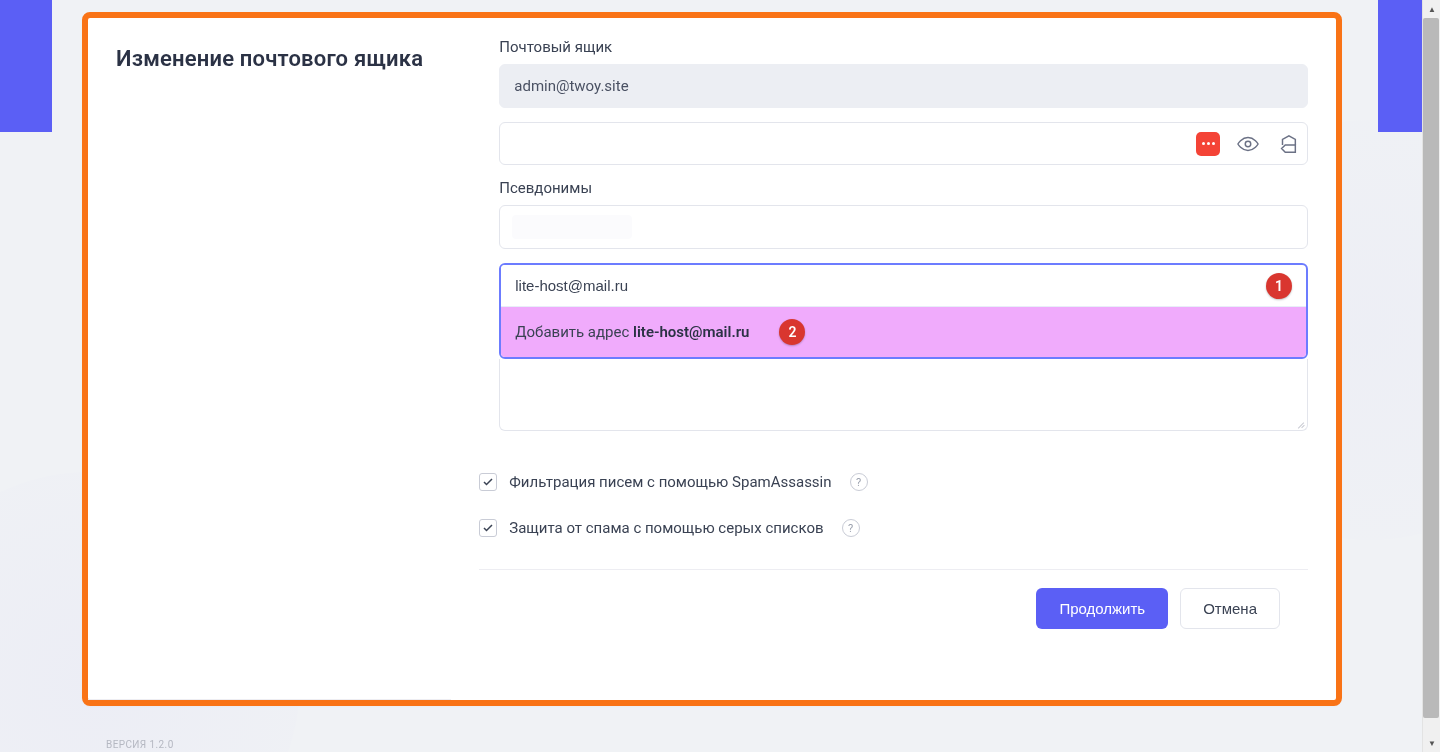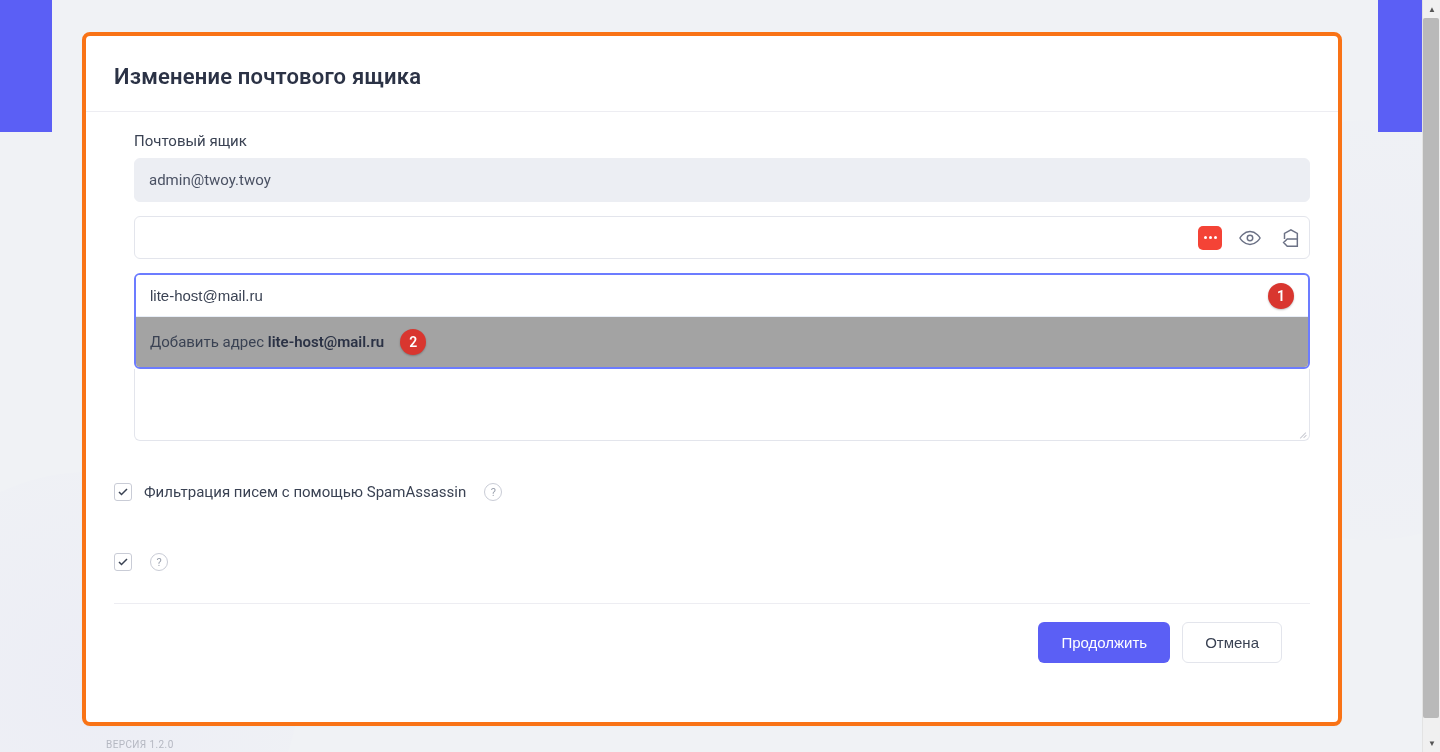--- a/index.html
+++ b/index.html
@@ -15,29 +15,29 @@
   .bg-circle-2 { position: absolute; right: -140px; top: 120px; width: 420px; height: 420px; border-radius: 50%; background: radial-gradient(circle, rgba(235,236,245,0.6), rgba(240,242,245,0)); }
 
   
   .scrollbar-track { position: absolute; right: 0; top: 0; width: 18px; height: 752px; background: #f0f0f0; border-left: 1px solid #e3e3e3; }
   .scrollbar-up, .scrollbar-down { width: 18px; height: 18px; background: #f0f0f0; display: flex; align-items: center; justify-content: center; font-size: 8px; color: #555; }
   .scrollbar-thumb { position: absolute; right: 1px; top: 18px; width: 16px; height: 700px; background: #b9b9b9; border-radius: 2px; }
 
   .card {
     position: absolute;
     left: 82px;
-    top: 32px;
+    top: 12px;
     width: 1260px;
     height: 694px;
     background: #ffffff;
     border-radius: 8px;
-    border: 4px solid #f97316;
+    border: 6px solid #f97316;
     box-shadow: 0 1px 2px rgba(20,20,40,0.02);
     display: flex;
-    flex-direction: column;
+    flex-direction: row;
   }
   .card-header {
     padding: 28px 28px 22px 28px;
     border-bottom: 1px solid #ededf2;
   }
   .card-title { font-size: 22px; font-weight: 600; color: #2b3245; letter-spacing: 0.2px; }
 
   .card-body { padding: 20px 28px 10px 28px; flex: 1; }
 
   .field { margin-bottom: 14px; margin-left: 20px; }
@@ -60,65 +60,65 @@
   .icon-btn { width: 24px; height: 24px; display: flex; align-items: center; justify-content: center; cursor: pointer; }
   .icon-gen { width: 24px; height: 24px; background: #f44336; border-radius: 5px; display: flex; align-items: center; justify-content: center; }
   .icon-gen span { width: 3px; height: 3px; background: #fff; border-radius: 50%; margin: 0 1px; display: inline-block; }
 
   .aliases-box { width: 100%; border: 1px solid #e3e5ec; border-radius: 6px; height: 44px; padding: 8px 12px; display:flex; align-items:center; gap:6px;}
   .alias-chip-blur { width: 120px; height: 24px; background: #fbfbfd; border-radius: 4px; }
 
   .forward-wrap { width: 100%; border: 2px solid #6c7cff; border-radius: 6px; overflow: hidden; }
   .forward-input { width: 100%; border: none; outline: none; padding: 12px 14px; font-size: 15px; color: #3a4253; }
   .forward-input::placeholder { color: #9aa0ad; }
-  .forward-suggest { background: #a3a3a3; padding: 12px 14px; font-size: 15px; color: #3a4253; border-top: 1px solid #e8eef7; cursor: pointer; }
+  .forward-suggest { background: #f0abfc; padding: 12px 14px; font-size: 15px; color: #3a4253; border-top: 1px solid #e8eef7; cursor: pointer; }
   .forward-suggest b { font-weight: 600; color: #2b3245; }
 
   .forward-textarea { width: 100%; border: 1px solid #e3e5ec; border-top: none; border-radius: 0 0 6px 6px; height: 72px; resize: none; position: relative; }
   .resize-handle { position: absolute; right: 2px; bottom: 2px; width: 12px; height: 12px; }
   .resize-handle::before, .resize-handle::after { content: ""; position: absolute; background: #c8cad2; }
   .resize-handle::before { width: 8px; height: 1px; bottom: 3px; right: 1px; transform: rotate(-45deg); }
   .resize-handle::after  { width: 4px; height: 1px; bottom: 2px; right: 1px; transform: rotate(-45deg); }
 
   .annot { width: 26px; height: 26px; border-radius: 50%; background: #d9362f; color: #fff; font-size: 14px; font-weight: 600; display: inline-flex; align-items: center; justify-content: center; box-shadow: 0 1px 2px rgba(0,0,0,0.25); flex-shrink:0; }
 
   .check-row { display: flex; align-items: center; gap: 12px; padding: 12px 0; }
-  .check-wrap { display:flex; flex-direction:column; gap:28px; margin-top:30px; padding-bottom:20px; border-bottom:1px solid #ededf2;}
+  .check-wrap { display:flex; flex-direction:column; gap:4px; margin-top:30px; padding-bottom:20px; border-bottom:1px solid #ededf2;}
   .check-box { width: 18px; height: 18px; border: 1px solid #c9ccd6; border-radius: 3px; display: flex; align-items: center; justify-content: center; font-size: 12px; color: #3a4253; cursor:pointer;}
   .check-label { font-size: 15px; color: #3a4253; }
 
   .help-circle { width:18px; height:18px; border:1px solid #c9ccd6; border-radius:50%; display:inline-flex; align-items:center; justify-content:center; font-size:11px; color:#9aa0ad; margin-left:6px; cursor:default;}
 
   .card-footer { display:flex; justify-content:flex-end; gap:12px; padding: 18px 28px 4px 28px;}
   .btn { padding: 11px 22px; border-radius:6px; font-size:15px; cursor:pointer; border:1px solid transparent;}
   .btn-primary { background:#5b5ff5; color:#fff; }
   .btn-secondary { background:#fff; color:#3a4253; border-color:#e3e5ec;}
 
   .version { position:absolute; left:106px; bottom:2px; font-size:10px; color:#b5b8c2; letter-spacing:0.4px;}
 
-  .forward-row { display:flex; align-items:center; gap:6px; }
+  .forward-row { display:flex; align-items:center; gap:20px; }
 </style>
 </head>
 <body>
 
 <div class="bg-circle-1"></div>
 <div class="bg-circle-2"></div>
 <div class="left-accent"></div>
 <div class="right-accent"></div>
 
 <div class="card">
   <div class="card-header">
     <h1 class="card-title">Изменение почтового ящика</h1>
   </div>
 
   <div class="card-body">
 
     <div class="field">
       <label class="field-label">Почтовый ящик</label>
-      <div class="readonly">admin@twoy.twoy</div>
+      <div class="readonly">admin@twoy.site</div>
     </div>
 
     <div class="field">
       <div class="password-wrap">
         <input type="password" class="input" value="" style="">
         <div class="pw-icons">
           <div class="icon-btn">
             <div class="icon-gen">
                 <span></span>
                 <span></span>
@@ -134,20 +134,26 @@
           <div class="icon-btn">
             <svg width="22" height="22" viewBox="0 0 24 24" fill="none" stroke="#6b7185" stroke-width="1.6">
                 <path d="M20 13V7l-7-4-7 4v6"></path>
                 <path d="M9 21h11v-8H9l-4 4 4 4z"></path>
               </svg>
           </div>
         </div>
       </div>
     </div>
 
+    <div class="field">
+      <label class="field-label">Псевдонимы</label>
+      <div class="aliases-box">
+        <div class="alias-chip-blur"></div>
+      </div>
+    </div>
 
     <div class="field" style="margin-bottom:0;">
 
       <div class="forward-wrap">
         <div class="forward-row" style="padding-right:14px;">
           <input class="forward-input" value="lite-host@mail.ru" style="">
           <span class="annot">1</span>
         </div>
         <div class="forward-suggest forward-row" style="justify-content:flex-start;">
           <span>
@@ -171,20 +177,21 @@
         </div>
         <span class="check-label">Фильтрация писем с помощью SpamAssassin</span>
         <span class="help-circle">?</span>
       </div>
       <div class="check-row">
         <div class="check-box">
           <svg width="12" height="12" viewBox="0 0 24 24" fill="none" stroke="#3a4253" stroke-width="3">
               <polyline points="20 6 9 17 4 12"></polyline>
             </svg>
         </div>
+        <span class="check-label">Защита от спама с помощью серых списков</span>
         <span class="help-circle">?</span>
       </div>
     </div>
 
     <div class="card-footer">
       <button class="btn btn-primary">Продолжить</button>
       <button class="btn btn-secondary">Отмена</button>
     </div>
 
   </div>

